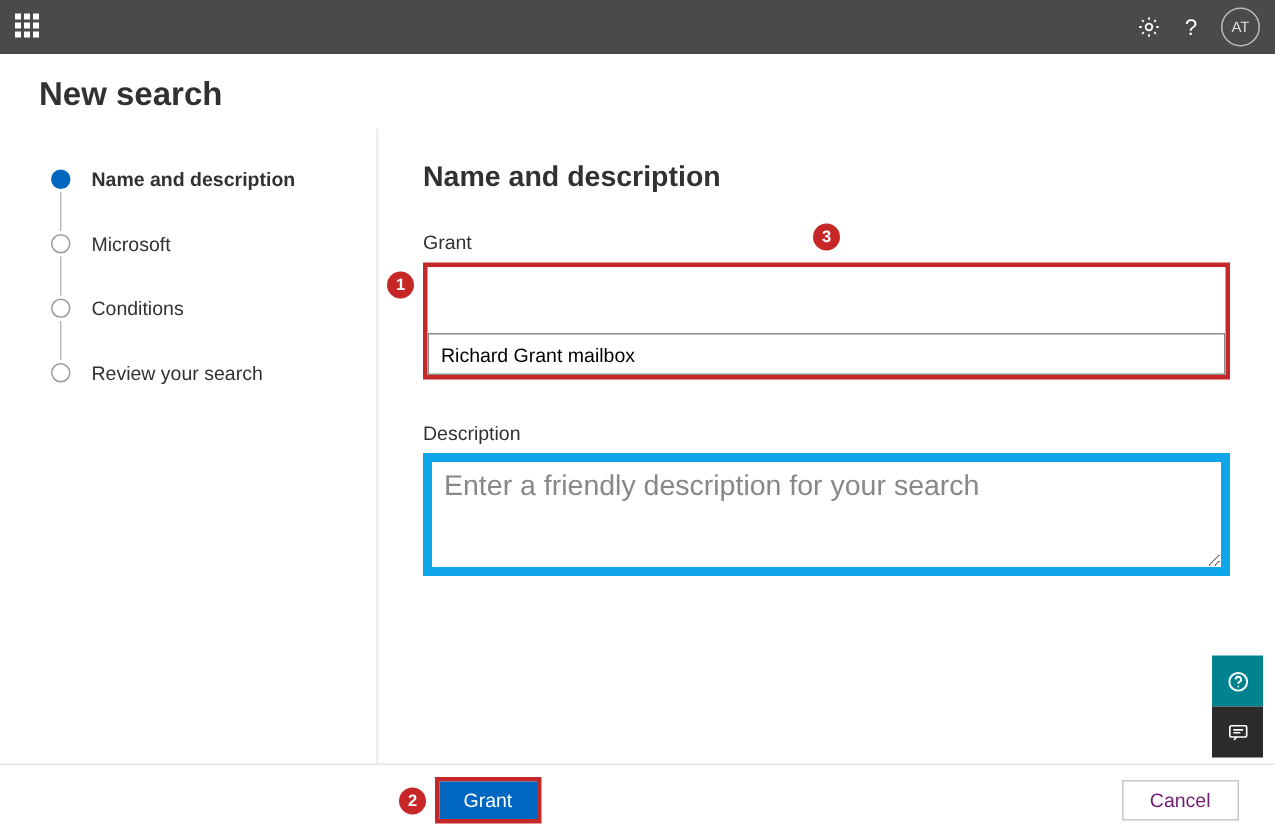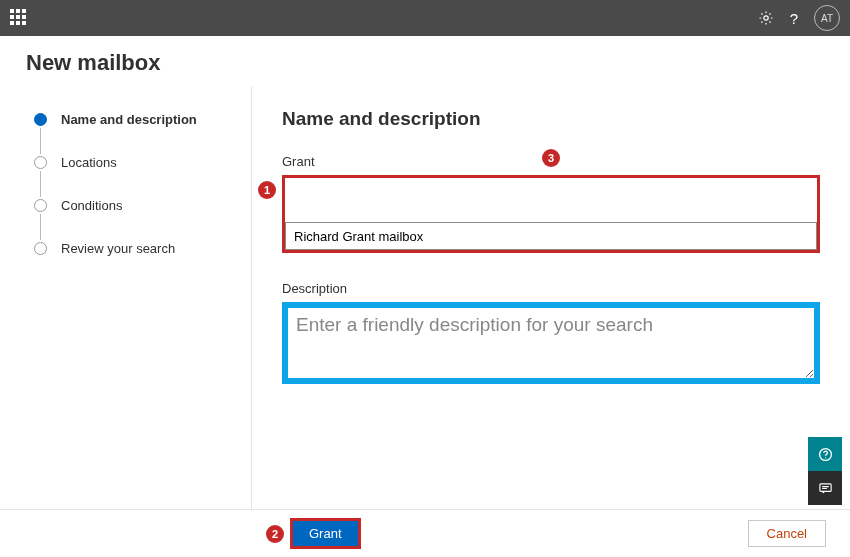--- a/index.html
+++ b/index.html
@@ -125,21 +125,21 @@
     display: inline-block;
   }
   .btn-next {
     background: #0067c0; color: #fff;
     border: none; padding: 5px 16px;
     font-size: 13px; font-family: inherit;
     cursor: pointer;
   }
   .btn-cancel {
     margin-left: auto;
-    background: #fff; color: #c2410c;
+    background: #fff; color: #701a75;
     border: 1px solid #c8c8c8;
     padding: 5px 18px;
     font-size: 13px; font-family: inherit;
     cursor: pointer;
   }
   
   .callout {
     position: absolute;
     width: 18px; height: 18px; border-radius: 50%;
     background: #c62828; color: #fff;
@@ -181,31 +181,31 @@
   <div class="top-icon">
     <svg width="16" height="16" viewBox="0 0 16 16" fill="none" stroke="currentColor" stroke-width="1.2">
       <circle cx="8" cy="8" r="2.2"></circle>
       <path d="M8 1.5v1.6M8 12.9v1.6M14.5 8h-1.6M3.1 8H1.5M12.6 3.4l-1.1 1.1M4.5 11.5l-1.1 1.1M12.6 12.6l-1.1-1.1M4.5 4.5 3.4 3.4"></path>
     </svg>
   </div>
   <div class="top-icon">?</div>
   <div class="avatar">AT</div>
 </div>
 
-<div class="page-title">New mailbox</div>
+<div class="page-title">New search</div>
 
 <div class="content">
   <div class="steps">
     <div class="step active">
       <div class="step-dot"></div>
       <div class="step-label">Name and description</div>
     </div>
     <div class="step">
       <div class="step-dot"></div>
-      <div class="step-label">Locations</div>
+      <div class="step-label">Microsoft</div>
     </div>
     <div class="step">
       <div class="step-dot"></div>
       <div class="step-label">Conditions</div>
     </div>
     <div class="step">
       <div class="step-dot"></div>
       <div class="step-label">Review your search</div>
     </div>
   </div>

